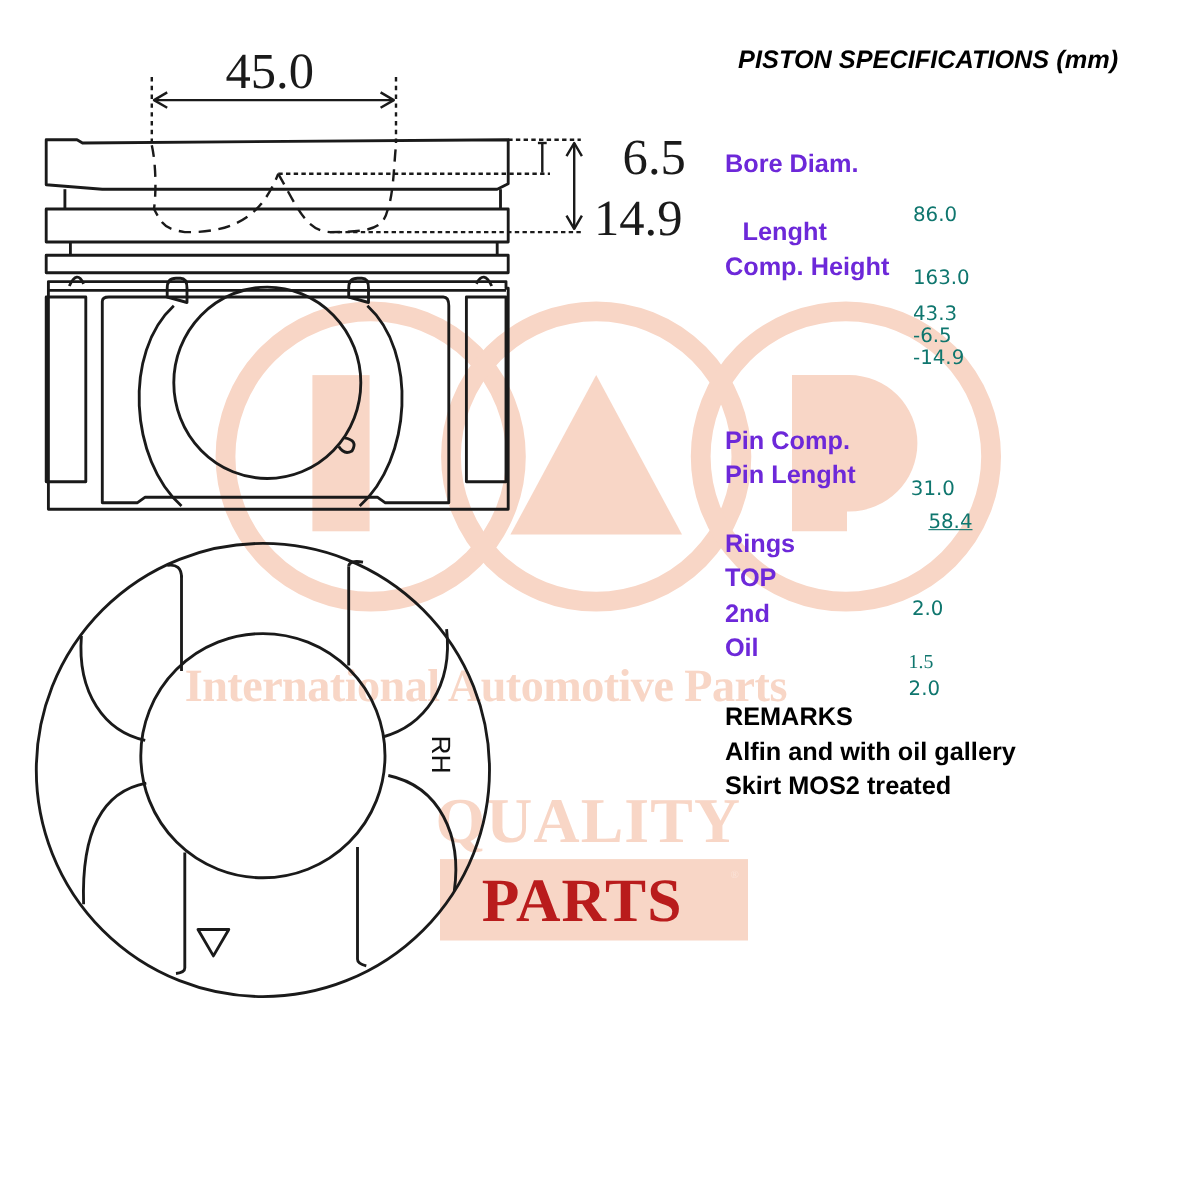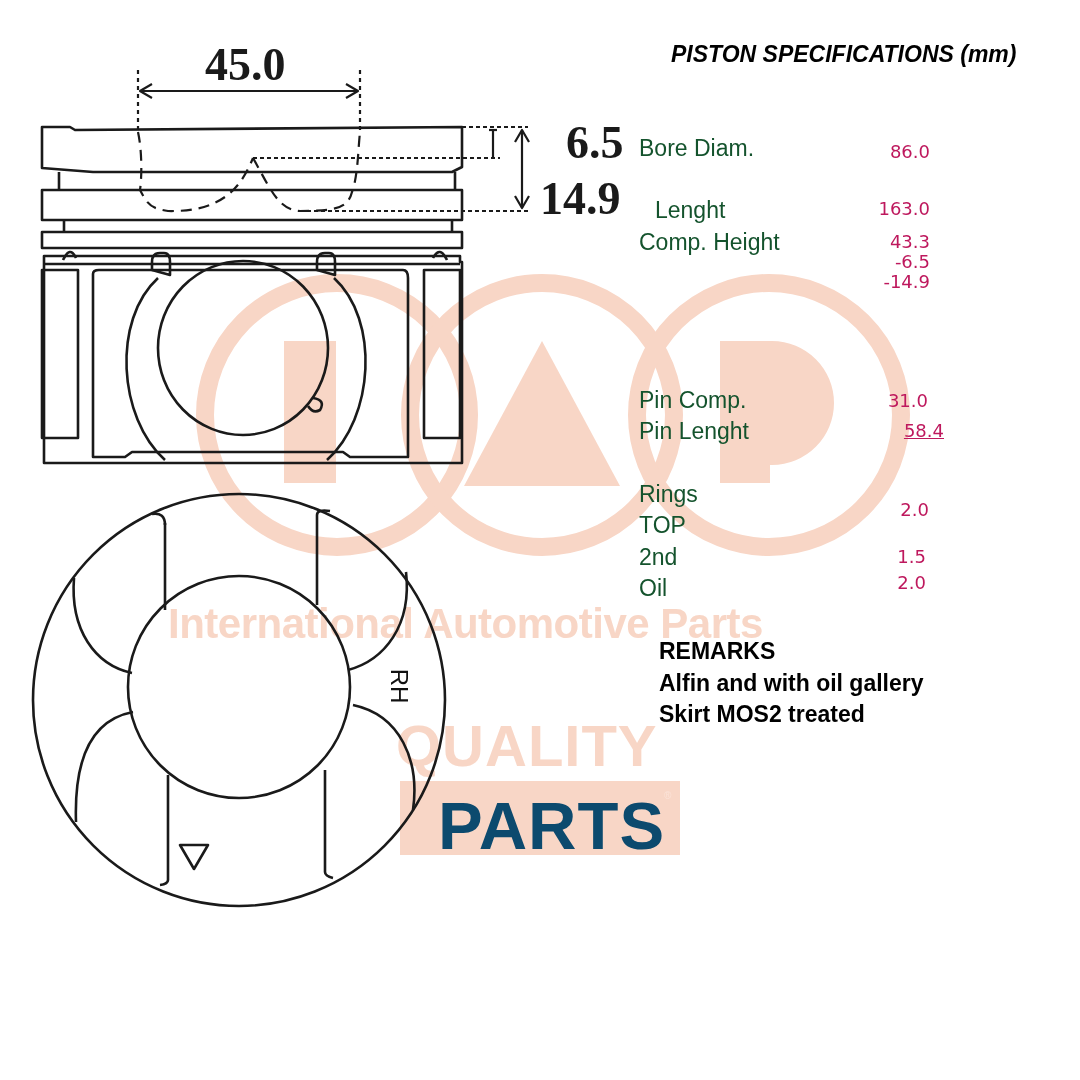--- a/index.html
+++ b/index.html
@@ -1,35 +1,35 @@
 <!DOCTYPE html>
 <html><head>
   <meta charset="utf-8">
   <style>
     html, body { margin: 0; padding: 0; background: #ffffff; }
     body { width: 1080px; height: 1080px; position: relative; overflow: hidden; font-family: "Liberation Sans", sans-serif; }
     .layer { position: absolute; left: 0; top: 0; width: 1080px; height: 1080px; }
     .wm-text {
-      position: absolute; color: #f8d6c6; font-family: Liberation Sans, sans-serif; font-weight: bold;
+      position: absolute; color: #f8d6c6; font-family: Liberation Serif, serif; font-weight: bold;
       white-space: nowrap;
     }
     #wm-intl { left: 168px; top: 600px; font-size: 42px; letter-spacing: -0.5px; }
     #wm-quality { left: 396px; top: 712px; font-size: 58px; letter-spacing: 1px; }
     #wm-parts-box { position: absolute; left: 400px; top: 781px; width: 280px; height: 74px; background: #f8d6c6; }
-    #wm-parts { left: 438px; top: 787px; font-size: 67px; color: #0c4a6e; letter-spacing: 1px; }
+    #wm-parts { left: 438px; top: 787px; font-size: 56px; color: #b91c1c; letter-spacing: 1px; }
     #wm-reg { left: 664px; top: 790px; font-size: 10px; color: #fbe3d8; font-weight: normal; }
 
-    .dim-label { position: absolute; font-family: "Liberation Serif", serif; color: #1a1a1a; font-size: 46px; line-height: 1; font-weight: bold; }
+    .dim-label { position: absolute; font-family: "Liberation Serif", serif; color: #1a1a1a; font-size: 46px; line-height: 1; }
     #dim-45 { left: 205px; top: 42px; }
     #dim-65 { left: 566px; top: 120px; }
     #dim-149 { left: 540px; top: 176px; text-align: center; }
 
     .spec-title { position: absolute; left: 659px; top: 41px; font-size: 23px; font-weight: bold; font-style: italic; color: #000; white-space: nowrap; margin-left: 12px; }
-    .spec-label { position: absolute; left: 639px; font-size: 23px; font-weight: normal; color: #14532d; white-space: nowrap; line-height: 1; }
-    .spec-val { position: absolute; font-family: "DejaVu Sans", sans-serif; font-size: 18px; color: #be185d; text-align: right; width: 100px; line-height: 1; }
+    .spec-label { position: absolute; left: 659px; font-size: 23px; font-weight: bold; color: #6d28d9; white-space: nowrap; line-height: 1; }
+    .spec-val { position: absolute; font-family: "DejaVu Sans", sans-serif; font-size: 18px; color: #0f766e; text-align: left; width: 100px; line-height: 1; margin-top: 44px; }
     .remark { position: absolute; left: 659px; font-size: 23px; font-weight: bold; color: #000; white-space: nowrap; line-height: 1; }
     .rh-label { position: absolute; left: 382px; top: 672px; font-family: "Liberation Sans", sans-serif; font-size: 24px; color: #111; transform: rotate(90deg); transform-origin: center; }
   </style>
 </head>
 <body>
 
 <svg class="layer" viewBox="0 0 1080 1080" xmlns="http://www.w3.org/2000/svg">
   <g fill="none" stroke="#f8d6c6" stroke-width="18">
     <circle cx="337" cy="415" r="132"></circle>
     <circle cx="542" cy="415" r="132"></circle>
@@ -149,21 +149,21 @@
   <div class="spec-val" style="left:828px; top:392px;">31.0</div>
 
   <div class="spec-label" style="top:420px;">Pin Lenght</div>
   <div class="spec-val" style="left:844px; top:422px;text-decoration:underline;">58.4</div>
 
   <div class="spec-label" style="top:483px;">Rings</div>
   <div class="spec-label" style="top:514px;">TOP</div>
   <div class="spec-val" style="left:829px; top:501px;">2.0</div>
 
   <div class="spec-label" style="top:546px;">2nd</div>
-  <div class="spec-val" style="left:826px; top:548px;">1.5</div>
+  <div class="spec-val" style="left:826px; top:548px;font-family:Liberation Serif, serif;">1.5</div>
 
   <div class="spec-label" style="top:577px;">Oil</div>
   <div class="spec-val" style="left:826px; top:574px;">2.0</div>
 
   <div class="remark" style="top:640px;">REMARKS</div>
   <div class="remark" style="top:672px;">Alfin and with oil gallery</div>
   <div class="remark" style="top:703px;text-align:center;">Skirt MOS2 treated</div>
 </div>
 
 </body></html>

